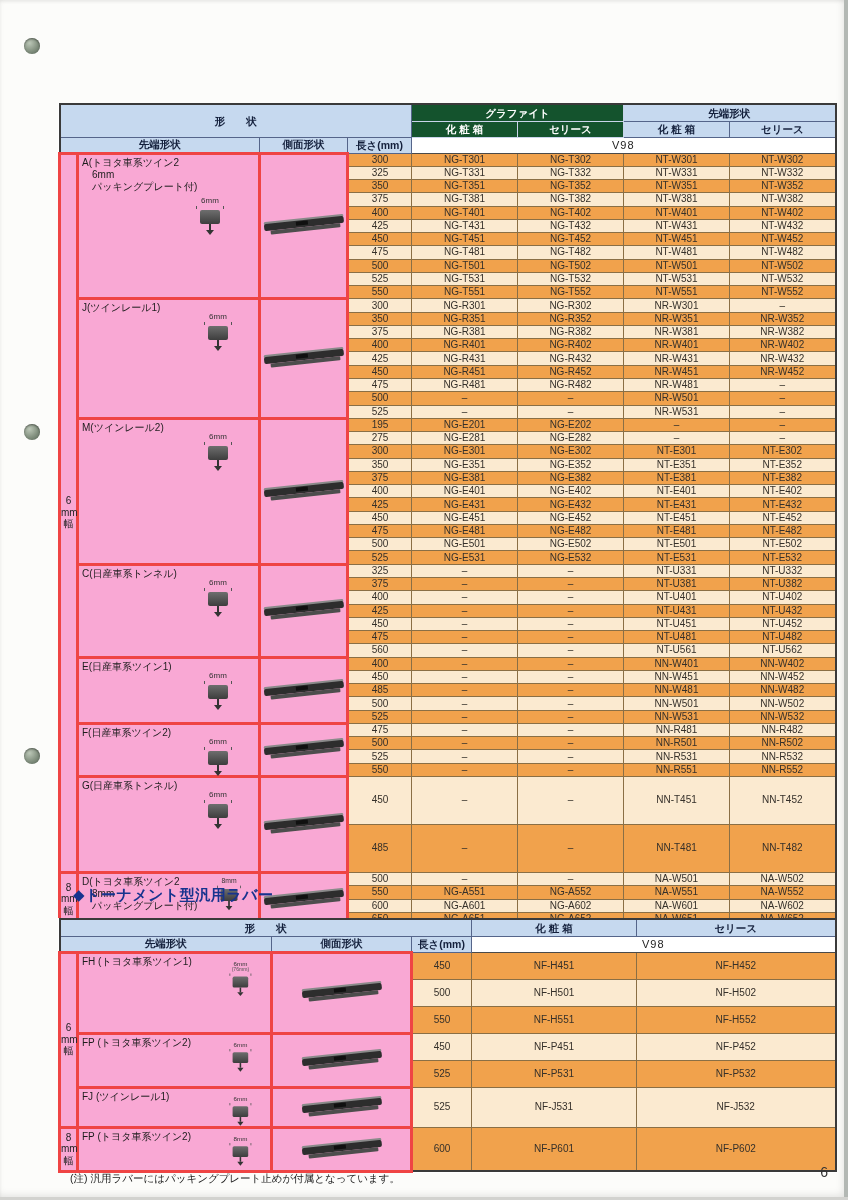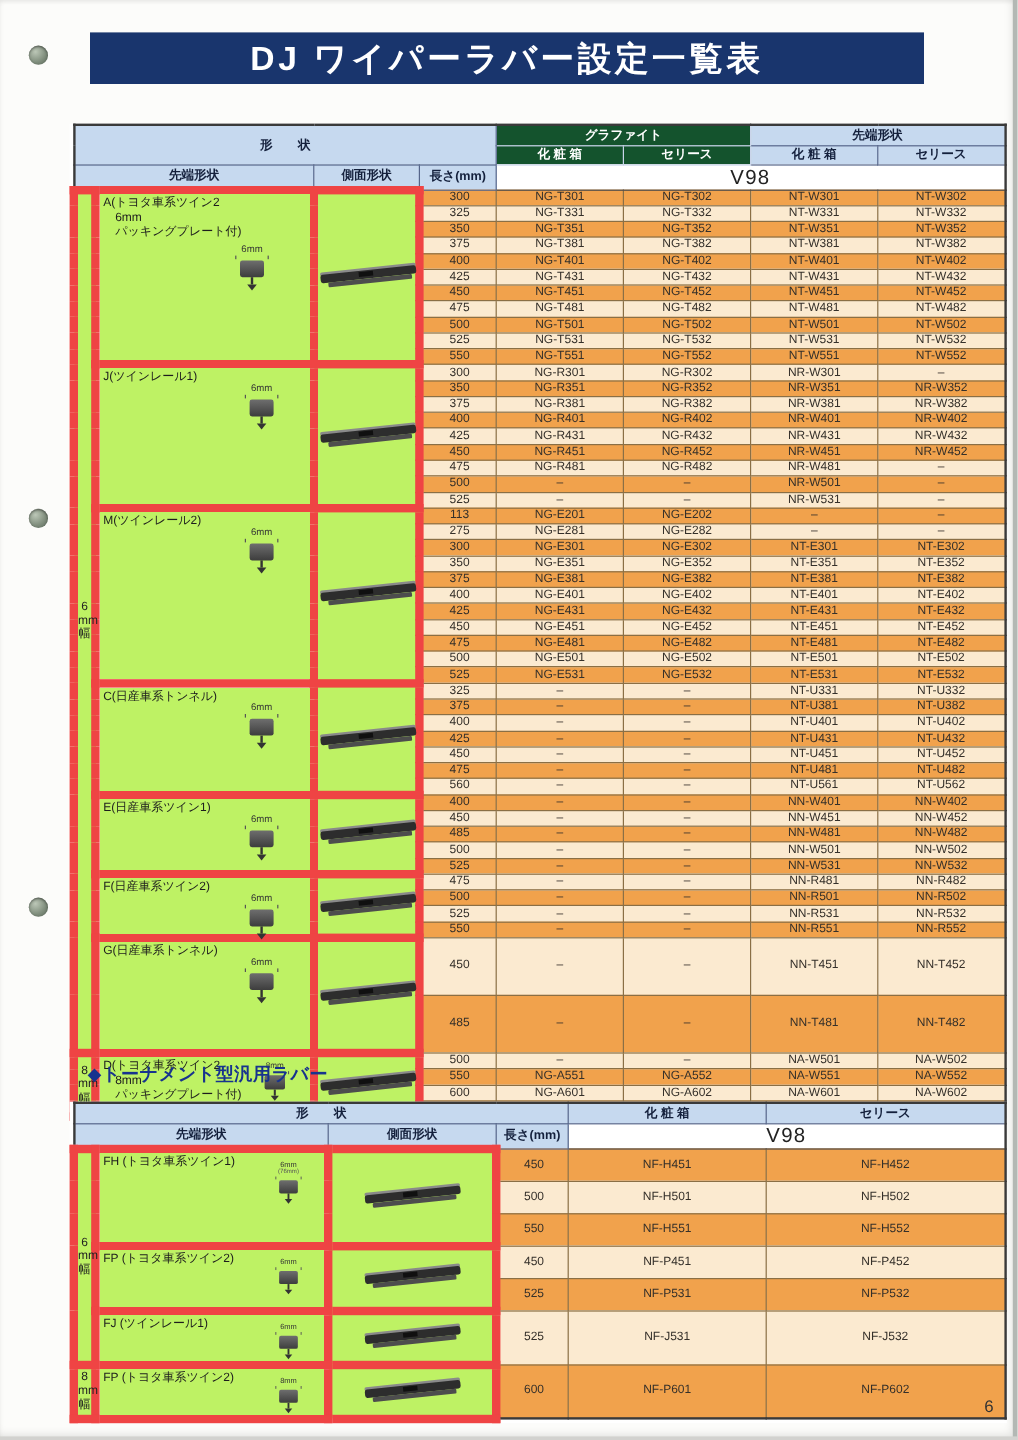--- a/index.html
+++ b/index.html
@@ -19,28 +19,28 @@
   .sechead{position:absolute;left:73px;color:#17338e;font-weight:bold;font-size:15px;letter-spacing:.5px;margin-top:40px;}
   .sh1{top:80px}.sh2{top:846px}
 
   table.tbl{position:absolute;left:58px;border-collapse:collapse;table-layout:fixed;background:#fff;
             border:2px solid #3a3a3a;}
   .tbl1{top:103px;width:776px}.tbl2{top:918px;width:776px}
   .hr1{height:17px}.hr2{height:16px}.hr3{height:16px}
   th{font-size:10.5px;font-weight:bold;padding:0;line-height:1;}
   .hb{background:#c6d9ef;color:#14203c;border:1px solid #55658a;}
   .hn{background:#14532d;color:#ffffff;border:1px solid #c9d4ea;}
-  .v98{background:#fff;border:1px solid #4a4a4a;text-align:center;font-size:17px;
+  .v98{background:#fff;border:1px solid #4a4a4a;text-align:center;font-size:11px;
        letter-spacing:1px;color:#222;padding:0;}
   tbody td{padding:0;line-height:1;vertical-align:middle;}
   tr.h13{height:13.28px}tr.h32{height:48px}tr.h27{height:27px}tr.h36{height:36px}tr.h44{height:44px}
   .len,.part{text-align:center;font-size:10px;color:#35302a;border:1px solid #8a6f45;}
   tr.o .shaded{background:#f1a24c;}
   tr.c .shaded{background:#fbead0;}
-  .wcell,.tipcell,.sidecell{background:#bef264;border:7px solid #ef4444;}
+  .wcell,.tipcell,.sidecell{background:#f9a8d4;border:3px solid #ef4444;}
   .wcell{text-align:center;color:#222;}
   .wcell span{display:block;font-size:10px;line-height:1.15;}
   .tipcell{vertical-align:top;position:relative;padding:2px 3px;}
   .glabel{font-size:10px;line-height:1.2;color:#1d1d1d;text-align:left;}
   .sidecell{text-align:center;}
   .blade{display:inline-block;}
   .tipicon{position:absolute;width:40px;display:flex;flex-direction:column;align-items:center;}
   .pos-low{top:42px;right:28px;}
   .pos-high{top:13px;right:20px;}
   .pos-mid{top:4px;right:12px;transform:scale(.85);transform-origin:top right;}
@@ -58,23 +58,20 @@
 </head>
 <body>
 
 <div class="page">
   <div class="edge-r"></div>
   <div class="edge-b"></div>
   <div class="hole hole1"></div>
   <div class="hole hole2"></div>
   <div class="hole hole3"></div>
 
-  <div class="banner">
-      <span>DJ ワイパーラバー設定一覧表</span>
-    </div>
 
   <div class="sechead sh1">◆トーナメント型・リア樹脂用ラバー</div>
 
   <table class="tbl tbl1">
     <colgroup>
       <col style="width:18px">
         <col style="width:182px">
         <col style="width:88px">
         <col style="width:64px">
       <col style="width:106px">
@@ -295,21 +292,21 @@
             </div>
           </td>
           <td class="sidecell" rowspan="11"><div class="blade"><svg width="84" height="34" viewBox="0 0 84 34">
                 <g transform="rotate(-6 42 17)">
                   <rect x="2" y="11" width="80" height="3" rx="1.5" fill="#8a8a8a"></rect>
                   <rect x="2" y="13" width="80" height="7" rx="2" fill="#2d2d2d"></rect>
                   <rect x="8" y="20" width="70" height="4" rx="1" fill="#4d4d4d"></rect>
                   <rect x="34" y="14" width="12" height="4" fill="#101010"></rect>
                 </g>
               </svg></div></td>
-          <td class="len shaded">113</td>
+          <td class="len shaded">195</td>
           <td class="part shaded">NG-E201</td>
           <td class="part shaded">NG-E202</td>
           <td class="part shaded">–</td>
           <td class="part shaded">–</td>
         </tr>
         <tr class="c h13">
           <td class="len shaded">275</td>
           <td class="part shaded">NG-E281</td>
           <td class="part shaded">NG-E282</td>
           <td class="part shaded">–</td>
@@ -769,14 +766,15 @@
                   <rect x="34" y="14" width="12" height="4" fill="#101010"></rect>
                 </g>
               </svg></div></td>
           <td class="len shaded">600</td>
           <td class="part shaded">NF-P601</td>
           <td class="part shaded">NF-P602</td>
         </tr>
       </tbody>
   </table>
 
+  <div class="footnote">(注) 汎用ラバーにはパッキングプレート止めが付属となっています。</div>
   <div class="pagenum">6</div>
 </div>
 
 </body></html>

